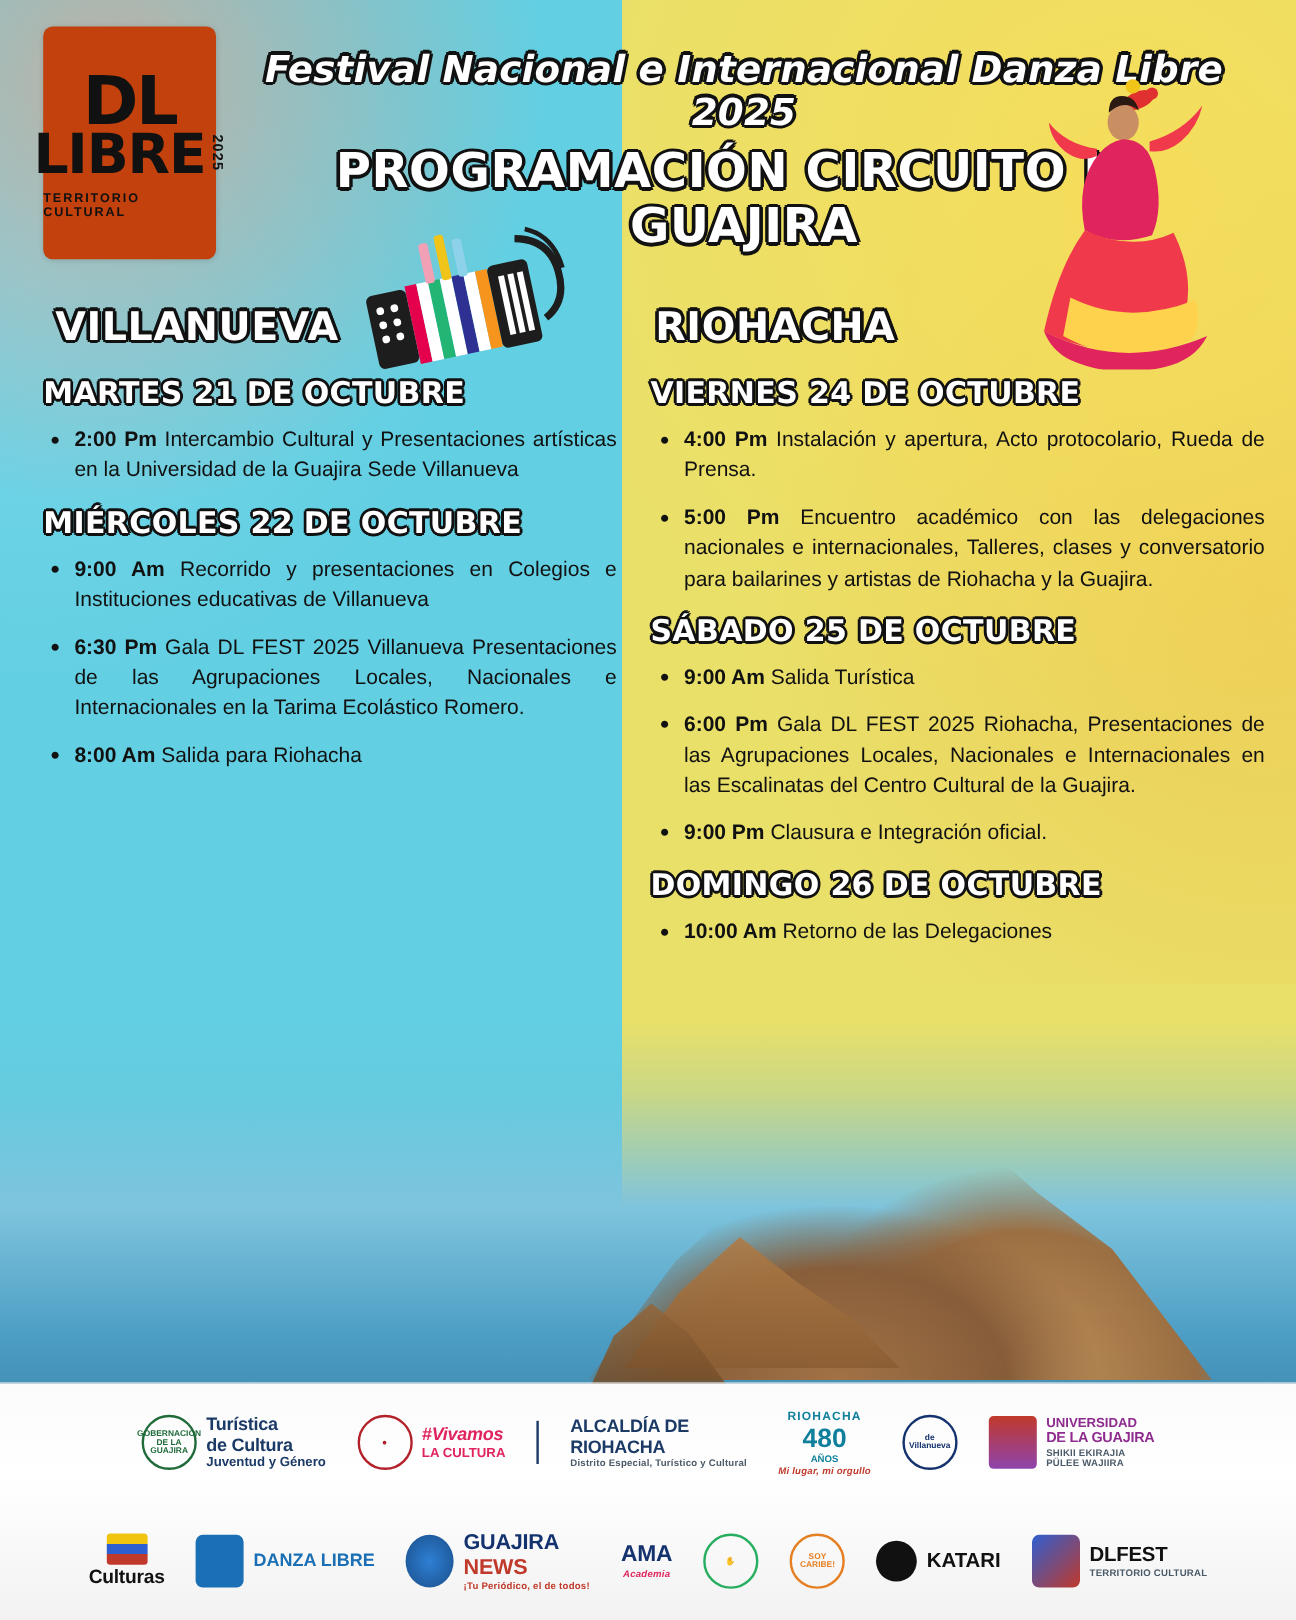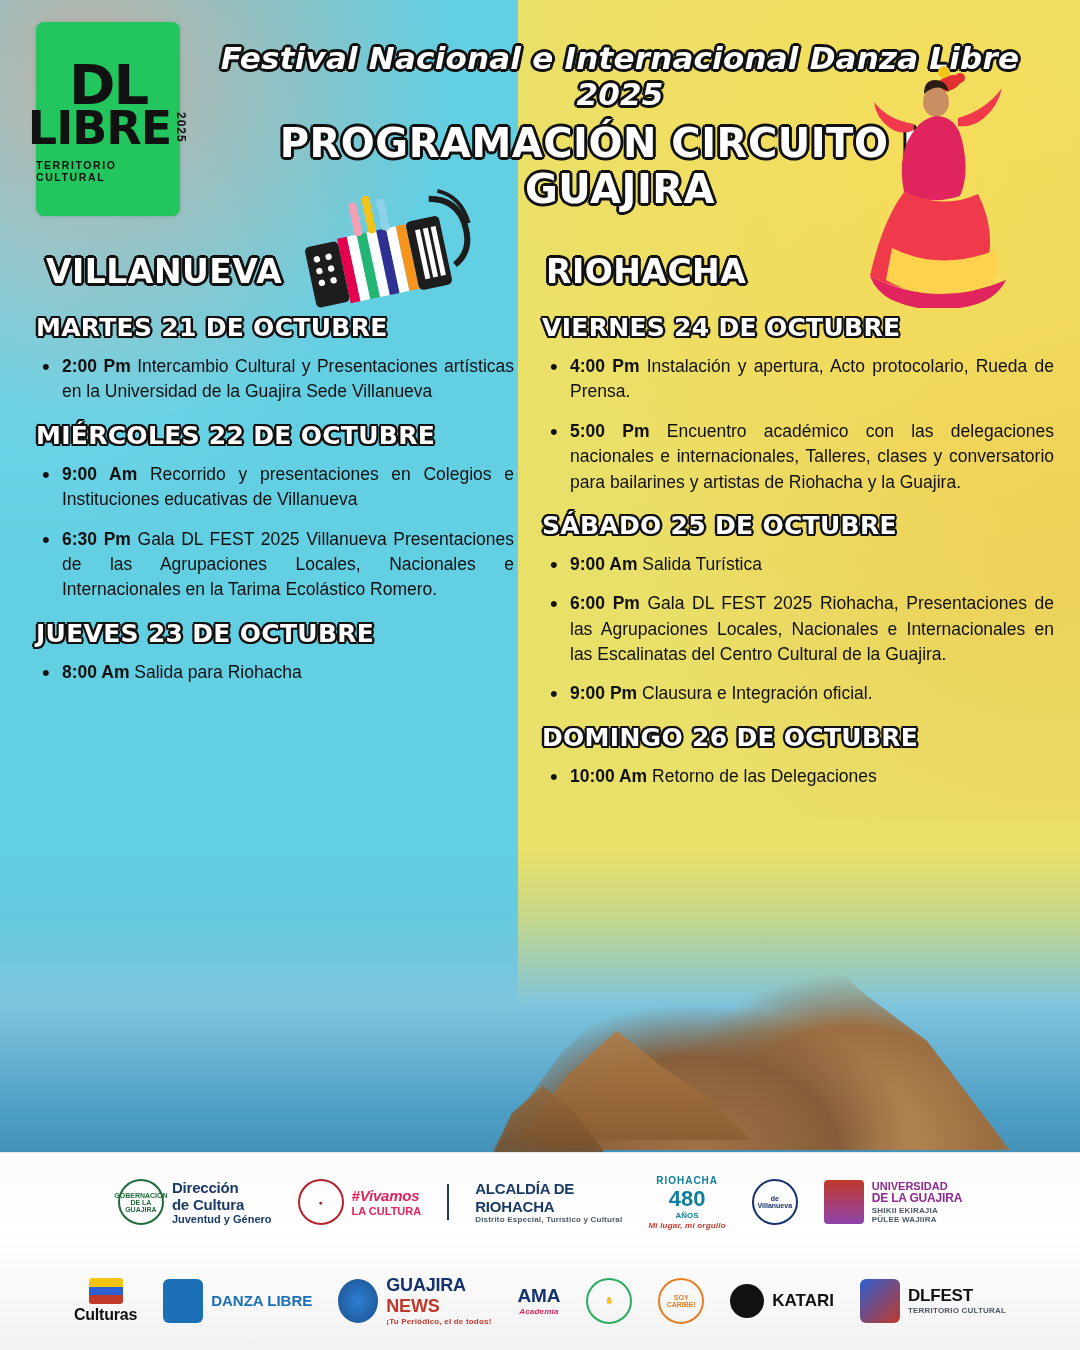--- a/index.html
+++ b/index.html
@@ -58,21 +58,21 @@
   .rock {
     position: absolute; right: 470px; bottom: 190px; width: 120px; height: 90px;
     background: linear-gradient(to bottom, #9c6c3c, #6f4a28);
     clip-path: polygon(0% 100%, 18% 48%, 44% 18%, 70% 46%, 100% 100%);
     opacity: .85;
   }
 
   
   .logo-box {
     position: absolute; left: 36px; top: 22px; width: 144px; height: 194px;
-    background: #22c55e; border-radius: 8px;
+    background: #c2410c; border-radius: 8px;
     display: flex; flex-direction: column; align-items: center; justify-content: center;
     box-shadow: 0 1px 4px rgba(0,0,0,.12);
   }
   .logo-dl {
     font-family: "DejaVu Sans", sans-serif;
     font-weight: 900; font-size: 56px; letter-spacing: -2px; line-height: .85;
     color: #111; margin-top: 6px;
   }
   .logo-fest-row { display: flex; align-items: flex-start; }
   .logo-fest {
@@ -247,21 +247,20 @@
   <ul class="events">
     <li><b>2:00 Pm</b> <span>Intercambio Cultural y Presentaciones artísticas en la Universidad de la Guajira Sede Villanueva</span></li>
   </ul>
 
   <div class="day">MIÉRCOLES 22 DE OCTUBRE</div>
   <ul class="events nojustify">
     <li><b>9:00 Am</b> <span>Recorrido y presentaciones en Colegios e Instituciones educativas de Villanueva</span></li>
     <li><b>6:30 Pm</b> <span>Gala DL FEST 2025 Villanueva Presentaciones de las Agrupaciones Locales, Nacionales e Internacionales en la Tarima Ecolástico Romero.</span></li>
   </ul>
 
-  <div class="day">JUEVES 23 DE OCTUBRE</div>
   <ul class="events nojustify">
     <li><b>8:00 Am</b> <span>Salida para Riohacha</span></li>
   </ul>
 </div>
 
 <div class="col col-right">
   <div class="city">RIOHACHA</div>
 
   <div class="day">VIERNES 24 DE OCTUBRE</div>
   <ul class="events">
@@ -284,21 +283,21 @@
 
 <div class="sponsors">
 
   <div class="sp-row">
 
     <div class="sp">
       <div class="seal">
           <span>GOBERNACIÓN DE LA GUAJIRA</span>
         </div>
       <div class="sp-txt">
-        <div class="big">Dirección</div>
+        <div class="big">Turística</div>
         <div class="big">de Cultura</div>
         <div>Juventud y Género</div>
       </div>
     </div>
 
     <div class="sp">
       <div class="seal red">●</div>
       <div class="sp-txt">
         <div class="big" style="color:#e0245e;font-style:italic">#Vivamos</div>
         <div style="color:#e0245e">LA CULTURA</div>

